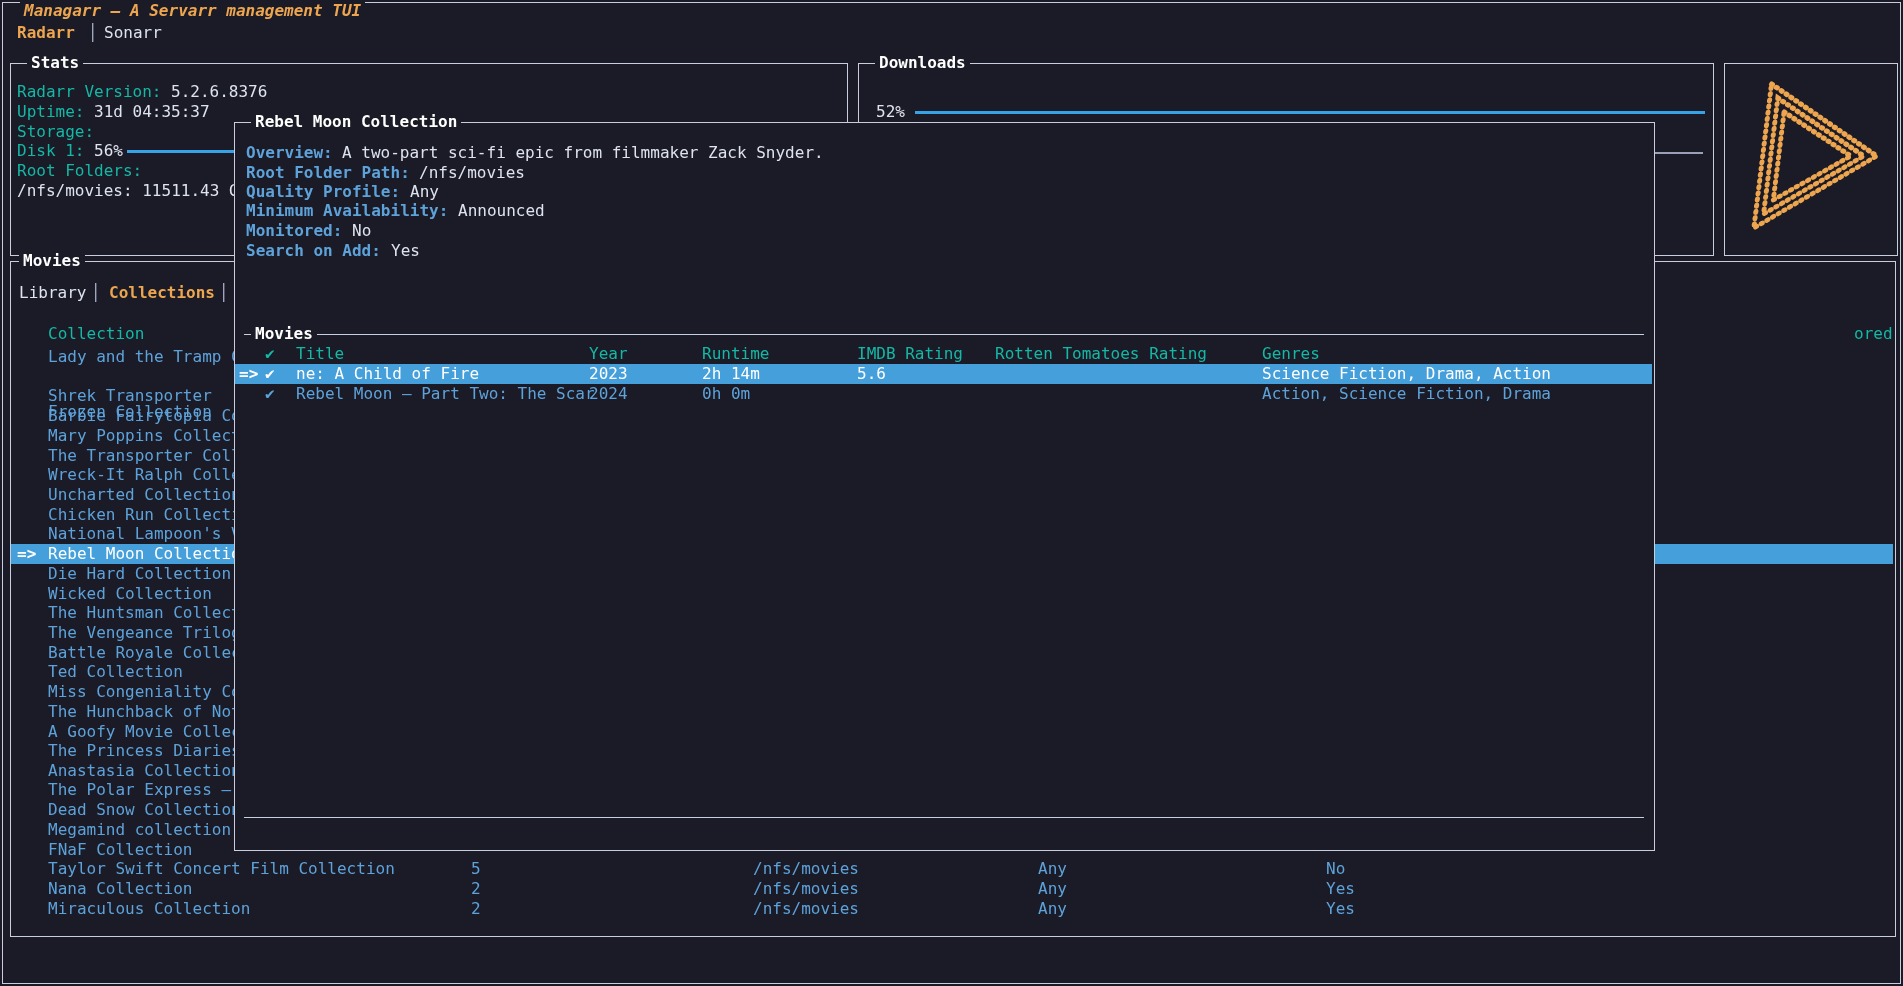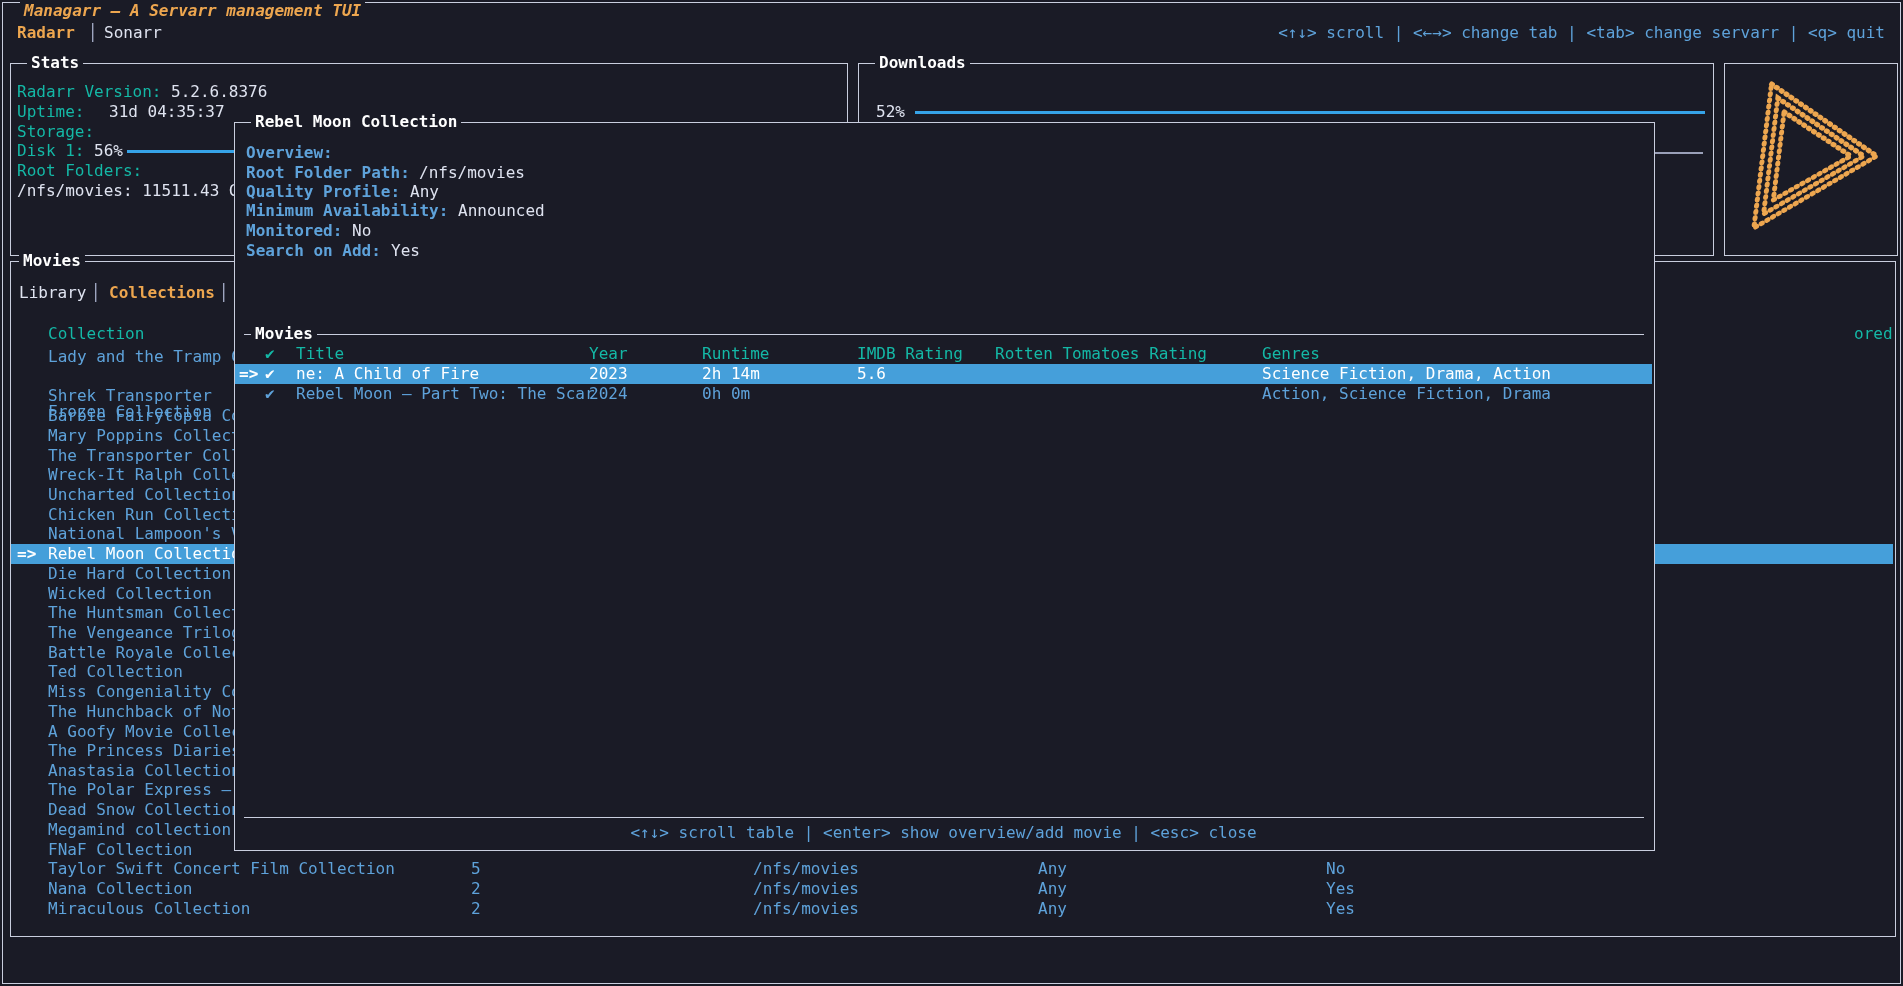--- a/index.html
+++ b/index.html
@@ -34,28 +34,27 @@
 
 <div class="screen">
 
   <div class="outer"></div>
 
   <div class="t org b italic" style="left:20px;top:1px;background:var(--bg);padding:0 4px;">Managarr – A Servarr management TUI</div>
 
   <div class="t org b" style="left:17px;top:23px;">Radarr</div>
   <div class="t dim" style="left:88px;top:23px;">│</div>
   <div class="t" style="left:104px;top:23px;">Sonarr</div>
-  <div class="t blue" style="right:18px;top:23px;">&lt;↑↓&gt; scroll | &lt;←→&gt; change tab | &lt;tab&gt; change servarr | &lt;q&gt; quit</div>
 
   <div class="panel" style="left:10px;top:63px;width:836px;height:191px;">
     <div class="ptitle" style="left:16px;">Stats</div>
     <div class="t bw" style="left:6px;top:18px;">Radarr Version:</div>
     <div class="t" style="left:160px;top:18px;">5.2.6.8376</div>
     <div class="t bw" style="left:6px;top:38px;">Uptime:</div>
-    <div class="t" style="left:83px;top:38px;margin-left:15px;">31d 04:35:37</div>
+    <div class="t" style="left:83px;top:38px;">31d 04:35:37</div>
     <div class="t bw" style="left:6px;top:58px;">Storage:</div>
     <div class="t bw" style="left:6px;top:77px;">Disk 1:</div>
     <div class="t" style="left:83px;top:77px;">56%</div>
     <div class="gauge" style="left:116px;top:86px;width:710px;"></div>
     <div class="t bw" style="left:6px;top:97px;">Root Folders:</div>
     <div class="t" style="left:6px;top:117px;">/nfs/movies: 11511.43 GB</div>
   </div>
 
   <div class="panel" style="left:858px;top:63px;width:854px;height:191px;">
     <div class="ptitle" style="left:16px;">Downloads</div>
@@ -137,20 +136,21 @@
       <div class="t blue" style="left:742px;top:0;">/nfs/movies</div>
       <div class="t blue" style="left:1027px;top:0;">Any</div>
       <div class="t blue" style="left:1315px;top:0;">Yes</div>
     </div>
   </div>
 
   <div class="modal">
     <div class="ptitle" style="left:16px;">Rebel Moon Collection</div>
 
     <div class="t blue b" style="left:11px;top:20px;">Overview:</div>
+    <div class="t" style="left:107px;top:20px;">A two-part sci-fi epic from filmmaker Zack Snyder.</div>
     <div class="t blue b" style="left:11px;top:40px;">Root Folder Path:</div>
     <div class="t" style="left:184px;top:40px;">/nfs/movies</div>
     <div class="t blue b" style="left:11px;top:59px;">Quality Profile:</div>
     <div class="t" style="left:175px;top:59px;">Any</div>
     <div class="t blue b" style="left:11px;top:78px;">Minimum Availability:</div>
     <div class="t" style="left:223px;top:78px;">Announced</div>
     <div class="t blue b" style="left:11px;top:98px;">Monitored:</div>
     <div class="t" style="left:117px;top:98px;">No</div>
     <div class="t blue b" style="left:11px;top:118px;">Search on Add:</div>
     <div class="t" style="left:156px;top:118px;">Yes</div>
@@ -181,17 +181,16 @@
       <div class="t blue" style="left:30px;top:0;">✔</div>
       <div class="t blue" style="left:61px;top:0;">Rebel Moon – Part Two: The Scar</div>
       <div class="t blue" style="left:354px;top:0;">2024</div>
       <div class="t blue" style="left:467px;top:0;">0h 0m</div>
       <div class="t blue" style="left:622px;top:0;"></div>
       <div class="t blue" style="left:760px;top:0;"></div>
       <div class="t blue" style="left:1027px;top:0;">Action, Science Fiction, Drama</div>
     </div>
 
     <div class="hline" style="left:9px;top:694px;width:1400px;"></div>
-    <div class="t blue" style="left:0;top:700px;width:1417px;text-align:center;">&lt;↑↓&gt; scroll table | &lt;enter&gt; show overview/add movie | &lt;esc&gt; close</div>
   </div>
 
 
 </div>
 
 </body></html>

